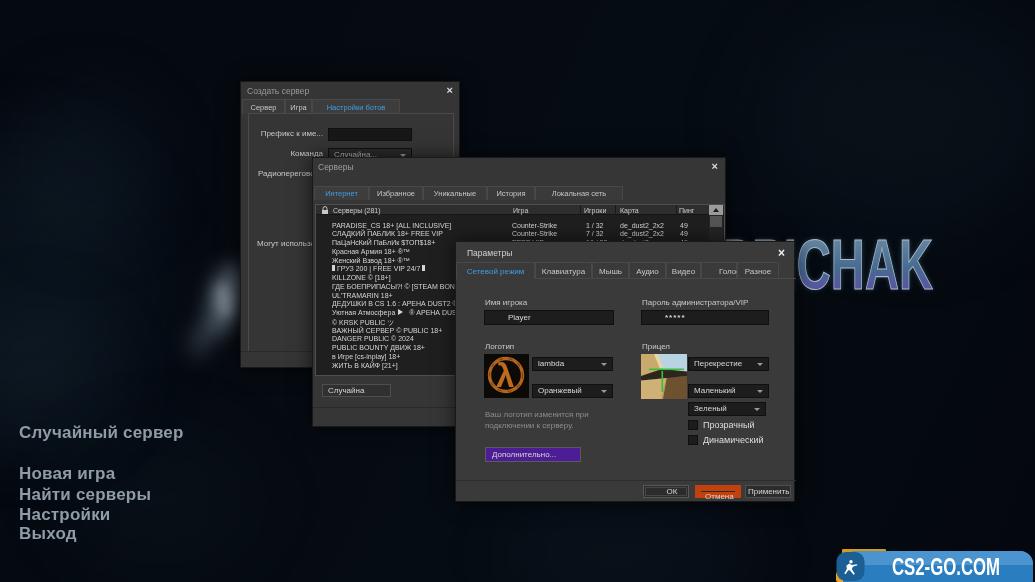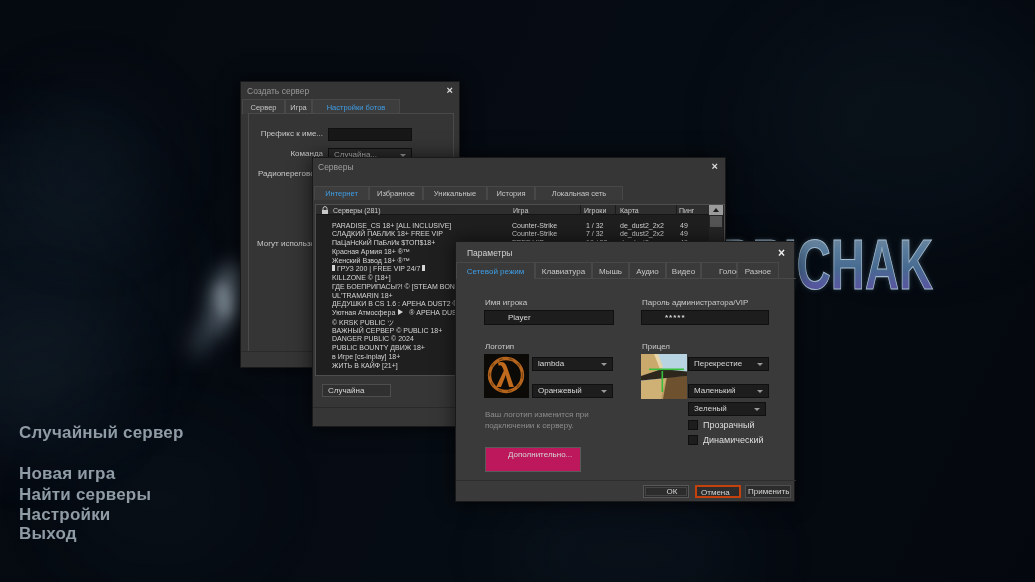--- a/index.html
+++ b/index.html
@@ -221,20 +221,39 @@
       <rect x="20.5" y="17" width="1.6" height="21" fill="#38c03c"></rect>
     </svg>
     <div class="dd" style="left:232px;top:115px;width:81px;height:14px;line-height:12px;">Перекрестие</div>
     <div class="dd" style="left:232px;top:142px;width:81px;height:14px;line-height:12px;">Маленький</div>
     <div class="dd" style="left:232px;top:160px;width:78px;height:14px;line-height:12px;">Зеленый</div>
     <div style="position:absolute;left:232px;top:178px;width:10px;height:10px;background:#1d1d1d;border:1px solid #0f0f0f;"></div>
     <div class="lbl" style="left:247px;top:178px;font-size:9px;color:#dedede;">Прозрачный</div>
     <div style="position:absolute;left:232px;top:193px;width:10px;height:10px;background:#1d1d1d;border:1px solid #0f0f0f;"></div>
     <div class="lbl" style="left:247px;top:193px;font-size:9px;color:#dedede;">Динамический</div>
     <div class="lbl" style="left:29px;top:167px;color:#8d8d8d;line-height:11px;">Ваш логотип изменится при<br>подключении к серверу.</div>
-    <div class="btn" style="left:29px;top:205px;width:96px;height:25px;line-height:14px;text-align:left;padding-left:22px;background:#be185d;border:1px solid #5a5a5a;">Дополнительно...</div>
+    <div class="btn" style="left:29px;top:205px;width:96px;height:15px;line-height:14px;text-align:left;padding-left:6px;background:#4c1d95;border:1px solid #5a5a5a;">Дополнительно...</div>
     <div style="position:absolute;left:0;top:238px;width:340px;height:1px;background:#2d2d2d;"></div>
     <div class="btn" style="left:187px;top:243px;width:46px;height:13px;line-height:11px;text-align:center;padding-left:12px;background:#2c2c2c;border:1px solid #585858;box-shadow:inset 0 0 0 1px #2c2c2c, inset 0 0 0 2px #454545;">ОК</div>
-    <div class="btn" style="left:239px;top:243px;width:46px;height:13px;line-height:11px;text-align:left;padding-left:4px;background:#2c2c2c;border:2px solid #c2410c;">Отмена</div>
+    <div class="btn" style="left:239px;top:243px;width:46px;height:13px;line-height:11px;text-align:left;padding-left:4px;background:#2c2c2c;border:6px solid #c2410c;">Отмена</div>
     <div class="btn" style="left:289px;top:243px;width:46px;height:13px;line-height:11px;text-align:left;padding-left:2px;background:#2c2c2c;border:1px solid #4f4f4f;">Применить</div>
   </div>
 
+  <div id="badge">
+    <svg width="205" height="33" viewBox="0 0 205 33">
+      <defs>
+        <clipPath id="bclip">
+            <rect x="13" y="2" width="190" height="42" rx="13"></rect>
+          </clipPath>
+      </defs>
+      <rect x="12" y="0" width="44" height="6" rx="1" fill="#d99a18"></rect>
+      <rect x="6" y="23" width="10" height="10" rx="2" fill="#eca31b"></rect>
+      <rect x="13" y="2" width="190" height="42" rx="13" fill="#2a7dbf"></rect>
+      <rect x="13" y="2" width="190" height="14" clip-path="url(#bclip)" fill="#4b94cf"></rect>
+      <rect x="6.5" y="3" width="28" height="29" rx="9.5" fill="#1b5f94"></rect>
+      <g fill="#fff">
+        <circle cx="21" cy="12.7" r="1.7"></circle>
+        <path d="M19.3 14.5 l2.6 1.6 5.2 -.9 .3 1 -4.6 1.6 -.9 2.5 3 4.6 -1.4 .9 -3.4-4.2 -1.9-.4 -2.6 4 -1.3 -.8 2.6-4.6 -.6-3z"></path>
+      </g>
+      <text x="116" y="25.5" text-anchor="middle" fill="#fff" font-family="Liberation Sans" font-weight="bold" font-size="24" textLength="108" lengthAdjust="spacingAndGlyphs">CS2-GO.COM</text>
+    </svg>
+  </div>
 </div>
 
 </body></html>

